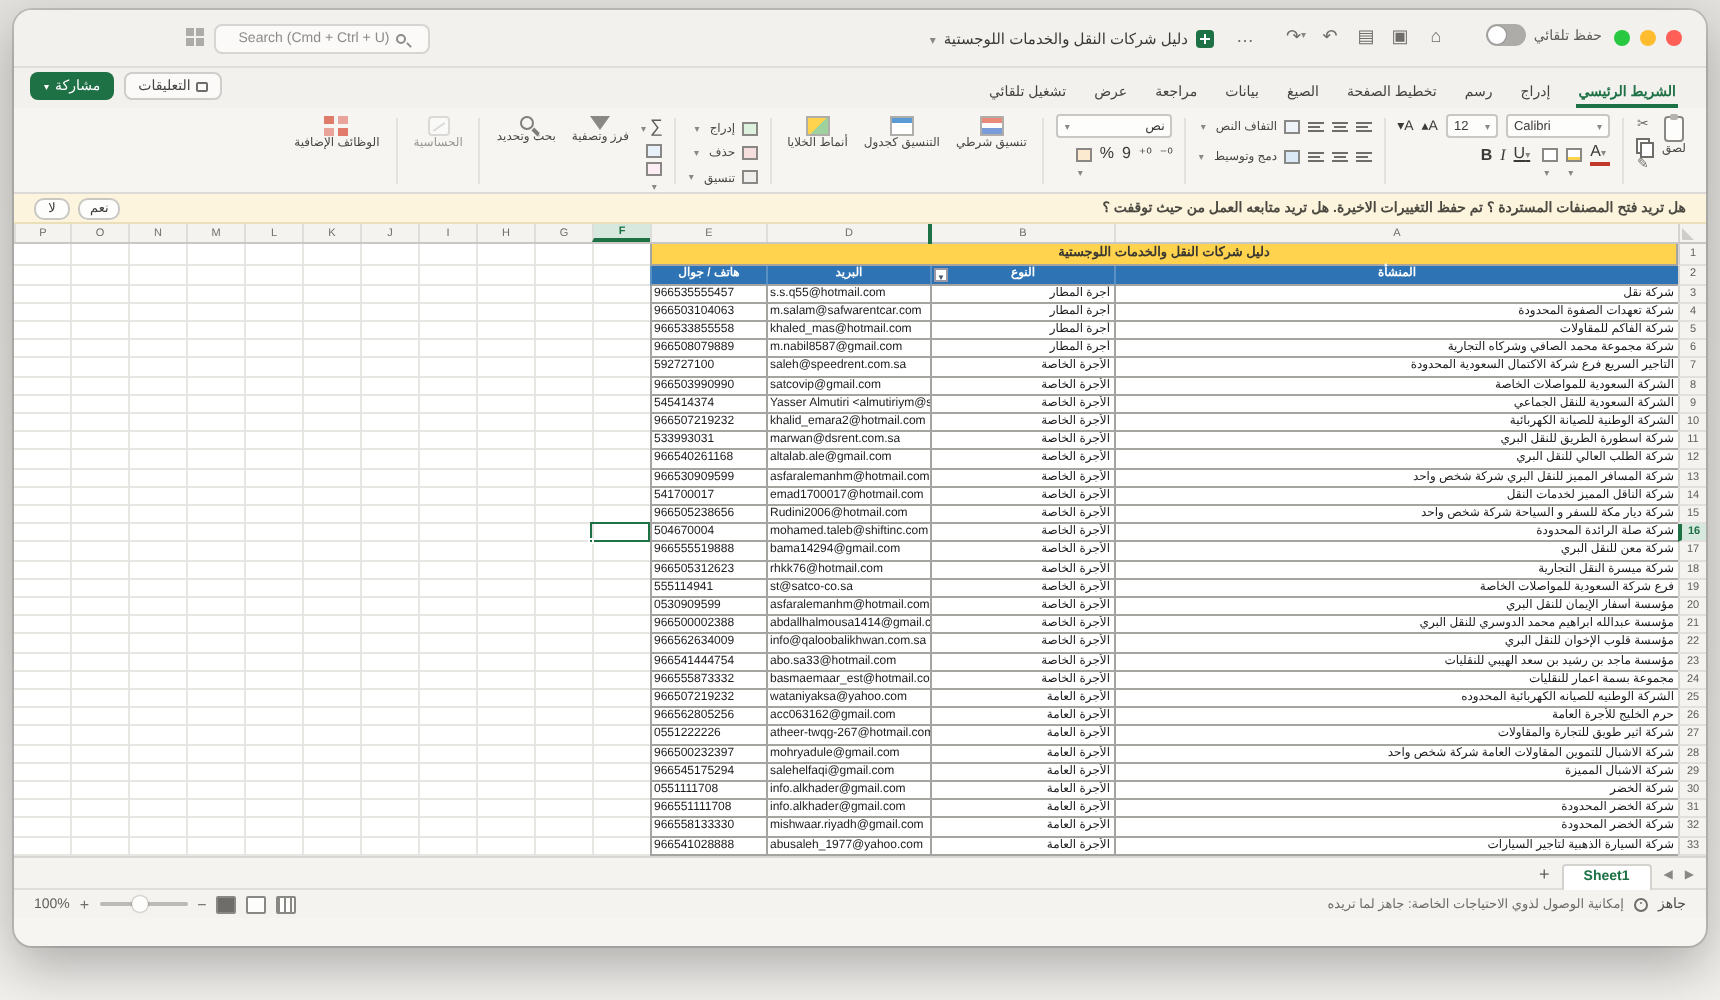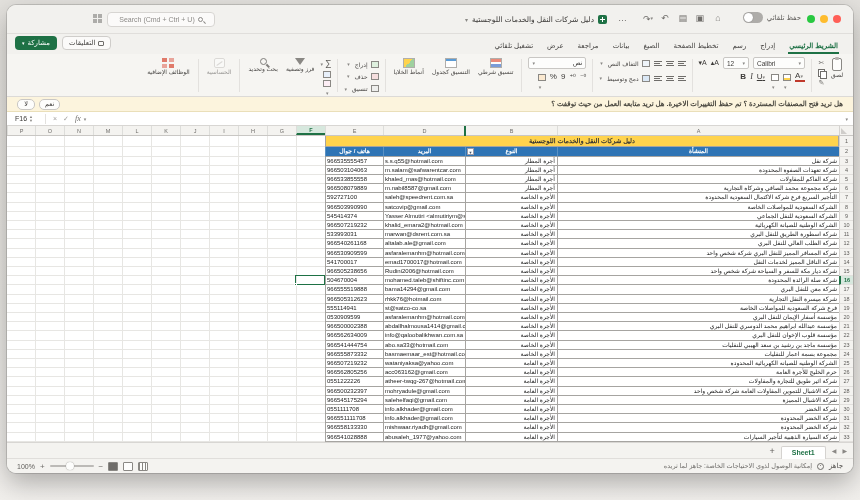--- a/index.html
+++ b/index.html
@@ -363,36 +363,20 @@
   </div>
 
   <div id="msgbar">
     <span class="msg-text">هل تريد فتح المصنفات المستردة ؟  تم حفظ التغييرات الاخيرة. هل تريد متابعه العمل من حيث توقفت ؟</span>
     <span class="msg-btns">
       <button class="msg-btn">نعم</button>
       <button class="msg-btn">لا</button>
     </span>
   </div>
 
-  <div id="fbar">
-    <span id="namebox">
-      <span>F16</span>
-      <span id="nb-step">
-          <span>▲</span>
-          <span>▼</span>
-        </span>
-    </span>
-    <span class="fb-sep"></span>
-    <span class="fb-ico">×</span>
-    <span class="fb-ico">✓</span>
-    <span class="fb-ico" id="fx">fx</span>
-    <span class="mini-chev">▾</span>
-    <span style="flex:1;"></span>
-    <span id="fb-exp">▾</span>
-  </div>
 
   <div id="grid">
       <div class="letters-row">
         <div class="corner"></div>
         <div class="col-letter" style="width: 282px;">A</div>
         <div class="col-letter" style="width: 92px;">B</div>
         <div class="col-letter" style="width: 82px;">D</div>
         <div class="col-letter" style="width: 58px;">E</div>
         <div class="col-letter activecol" style="width: 29px;">F</div>
         <div class="col-letter" style="width: 29px;">G</div>

